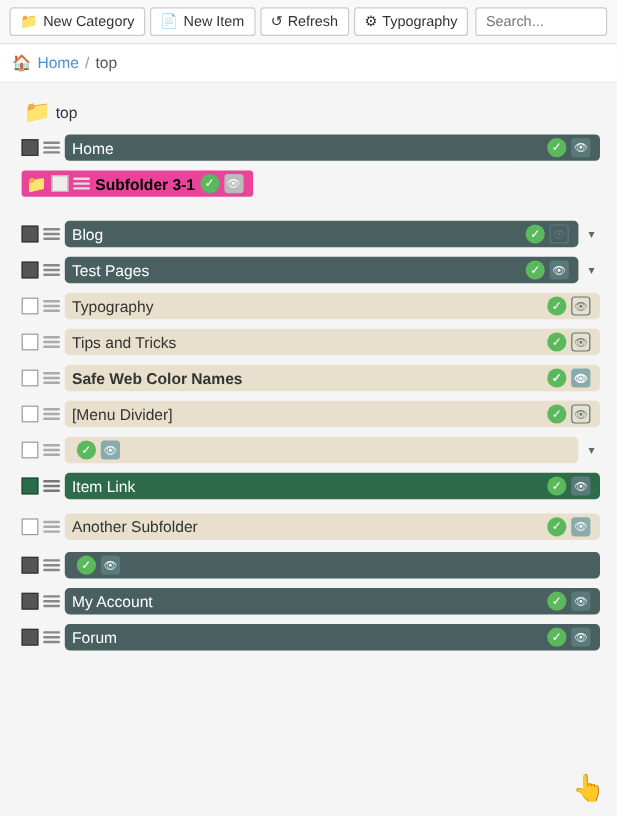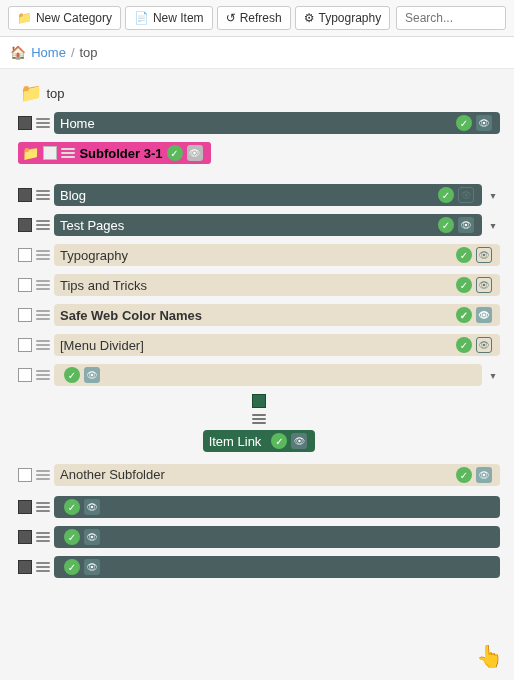--- a/index.html
+++ b/index.html
@@ -393,21 +393,21 @@
     </div>
     <div class="pill-light" style="display:flex; align-items:center; gap:6px; flex:1;">
       <div class="status-icons">
         <span class="icon-check">✓</span>
         <span class="icon-eye" style="background:#8aabab;">👁</span>
       </div>
     </div>
     <span class="collapse-arrow">▾</span>
   </div>
 
-  <div class="menu-item-row level-4" style="margin-top:2px;flex-direction:column;">
+  <div class="menu-item-row level-4" style="margin-top:2px;">
     <div class="item-checkbox dark" style="background:#2d6b4a; border-color:#1a4a30;"></div>
     <div class="item-lines-icon dark">
       <span style="background:#777;"></span>
         <span style="background:#777;"></span>
         <span style="background:#777;"></span>
     </div>
     <div class="pill-green" style="display:flex; align-items:center; gap:6px; flex:1;">
       <span class="item-label white">Item Link</span>
       <div class="status-icons">
         <span class="icon-check">✓</span>
@@ -448,35 +448,37 @@
   </div>
 
   <div class="menu-item-row level-1" style="margin-top:2px;">
     <div class="item-checkbox dark"></div>
     <div class="item-lines-icon dark">
       <span></span>
         <span></span>
         <span></span>
     </div>
     <div class="pill-dark" style="display:flex; align-items:center; gap:6px; flex:1;">
+      <span class="item-label white">My Account</span>
       <div class="status-icons">
         <span class="icon-check">✓</span>
         <span class="icon-eye">👁</span>
       </div>
     </div>
   </div>
 
   <div class="menu-item-row level-1" style="margin-top:2px;">
     <div class="item-checkbox dark"></div>
     <div class="item-lines-icon dark">
       <span></span>
         <span></span>
         <span></span>
     </div>
     <div class="pill-dark" style="display:flex; align-items:center; gap:6px; flex:1;">
+      <span class="item-label white">Forum</span>
       <div class="status-icons">
         <span class="icon-check">✓</span>
         <span class="icon-eye">👁</span>
       </div>
     </div>
   </div>
 
 </div>
 
 <div class="cursor-hand">👆</div>

